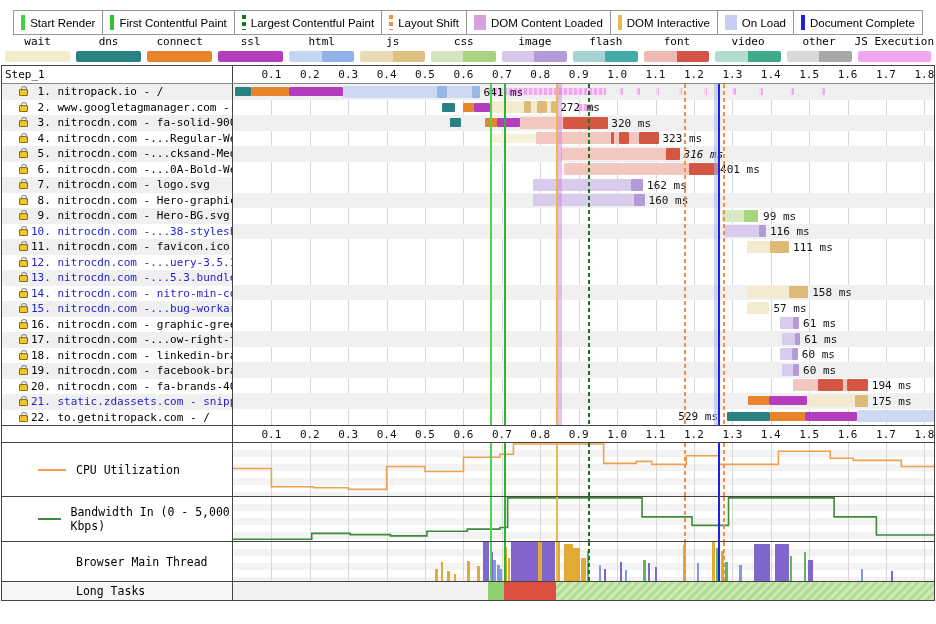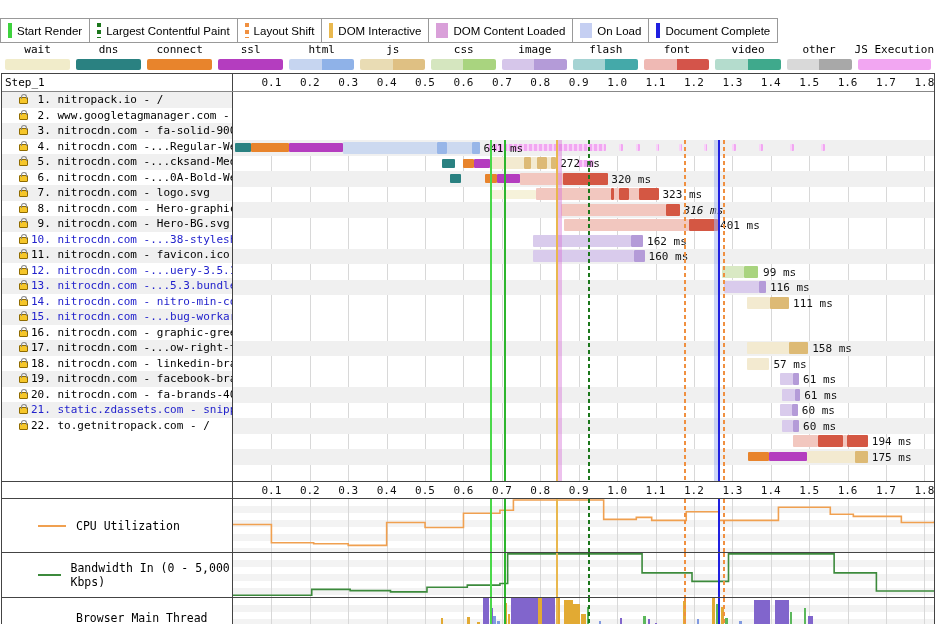--- a/index.html
+++ b/index.html
@@ -1,20 +1,20 @@
 <!DOCTYPE html>
 <html><head>
 <meta charset="utf-8">
 <style>
   * { margin:0; padding:0; box-sizing:border-box; }
   html,body { background:#fff; }
   body { width:936px; height:624px; font-family:"DejaVu Sans Mono","Liberation Mono",monospace; font-size:11px; color:#000; overflow:hidden; }
 
   
-  .legend { display:flex; justify-content:flex-start; margin-top:18px; }
+  .legend { display:flex; justify-content:center; margin-top:10px; }
   .legend-item { display:flex; align-items:center; gap:5px; border:1px solid #999; background:#fff; padding:4px 7px; font-family:"Liberation Sans","DejaVu Sans",sans-serif; font-size:11.5px; white-space:nowrap; }
   .legend-item + .legend-item { border-left:none; }
   .licon { display:inline-block; height:15px; }
   .licon.bar { width:4px; }
   .licon.block { width:12px; }
 
   
   .categories { display:flex; padding:0 2px; }
   .cat { flex:1; text-align:center; }
   .cat-label { font-size:11px; margin-bottom:3px; white-space:nowrap; }
@@ -66,34 +66,38 @@
 </style>
 </head>
 <body>
 
 <div class="legend" id="legend">
     <div class="legend-item">
       <span class="licon bar" style="background: rgb(62, 210, 62);"></span>
       <span>Start Render</span>
     </div>
     <div class="legend-item">
+      <span class="licon bar" style="background: rgb(52, 192, 52);"></span>
+      <span>First Contentful Paint</span>
+    </div>
+    <div class="legend-item">
       <span class="licon bar" style="background: repeating-linear-gradient(rgb(27, 119, 27) 0px, rgb(27, 119, 27) 4px, rgb(255, 255, 255) 4px, rgb(255, 255, 255) 7px);"></span>
       <span>Largest Contentful Paint</span>
     </div>
     <div class="legend-item">
       <span class="licon bar" style="background: repeating-linear-gradient(rgb(240, 144, 64) 0px, rgb(240, 144, 64) 4px, rgb(255, 255, 255) 4px, rgb(255, 255, 255) 7px);"></span>
       <span>Layout Shift</span>
     </div>
     <div class="legend-item">
+      <span class="licon block" style="background: rgb(217, 160, 217);"></span>
+      <span>DOM Content Loaded</span>
+    </div>
+    <div class="legend-item">
       <span class="licon bar" style="background: rgb(233, 184, 78);"></span>
       <span>DOM Interactive</span>
-    </div>
-    <div class="legend-item">
-      <span class="licon block" style="background: rgb(217, 160, 217);"></span>
-      <span>DOM Content Loaded</span>
     </div>
     <div class="legend-item">
       <span class="licon block" style="background: rgb(197, 207, 242);"></span>
       <span>On Load</span>
     </div>
     <div class="legend-item">
       <span class="licon bar" style="background: rgb(31, 31, 224);"></span>
       <span>Document Complete</span>
     </div>
   </div>
@@ -221,21 +225,21 @@
           <div class="gridline" style="left: 49.3151%;"></div>
           <div class="gridline" style="left: 54.7945%;"></div>
           <div class="gridline" style="left: 60.274%;"></div>
           <div class="gridline" style="left: 65.7534%;"></div>
           <div class="gridline" style="left: 71.2329%;"></div>
           <div class="gridline" style="left: 76.7123%;"></div>
           <div class="gridline" style="left: 82.1918%;"></div>
           <div class="gridline" style="left: 87.6712%;"></div>
           <div class="gridline" style="left: 93.1507%;"></div>
           <div class="gridline" style="left: 98.6301%;"></div>
-          <div class="chart-row alt" style="position: relative; margin-top: 48px;">
+          <div class="chart-row alt" style="position: relative;">
             <div class="seg" style="left: 0.273973%; width: calc(2.30137%); height: 9px; top: 3.25px; background: rgb(42, 129, 129);"></div>
             <div class="seg" style="left: 2.57534%; width: calc(5.42466%); height: 9px; top: 3.25px; background: rgb(232, 132, 44);"></div>
             <div class="seg" style="left: 8%; width: calc(7.72603%); height: 9px; top: 3.25px; background: rgb(180, 61, 191);"></div>
             <div class="seg" style="left: 15.726%; width: calc(13.4247%); height: 12px; top: 1.75px; background: rgb(204, 217, 240);"></div>
             <div class="seg" style="left: 29.1507%; width: calc(1.42466%); height: 12px; top: 1.75px; background: rgb(152, 182, 232);"></div>
             <div class="seg" style="left: 30.5753%; width: calc(3.56164%); height: 12px; top: 1.75px; background: rgb(204, 217, 240);"></div>
             <div class="seg" style="left: 34.137%; width: calc(1.0411%); height: 12px; top: 1.75px; background: rgb(152, 182, 232);"></div>
             <div class="seg" style="left: 36.1644%; width: calc(16.9863%); height: 7px; top: 4.25px; background: repeating-linear-gradient(90deg, rgba(255, 255, 255, 0.5) 0px, rgba(255, 255, 255, 0.5) 2px, transparent 2px, transparent 5px) rgb(242, 166, 242);"></div>
             <div class="seg" style="left: 55.0685%; width: calc(0.547945%); height: 7px; top: 4.25px; background: repeating-linear-gradient(90deg, rgba(255, 255, 255, 0.5) 0px, rgba(255, 255, 255, 0.5) 2px, transparent 2px, transparent 5px) rgb(242, 166, 242);"></div>
             <div class="seg" style="left: 57.5342%; width: calc(0.547945%); height: 7px; top: 4.25px; background: repeating-linear-gradient(90deg, rgba(255, 255, 255, 0.5) 0px, rgba(255, 255, 255, 0.5) 2px, transparent 2px, transparent 5px) rgb(242, 166, 242);"></div>
@@ -349,20 +353,27 @@
             <div class="seg" style="left: 87.0137%; width: calc(0.547945%); height: 12px; top: 1.75px; background: rgb(242, 199, 191);"></div>
             <div class="seg" style="left: 87.5616%; width: calc(3.0137%); height: 12px; top: 1.75px; background: rgb(212, 87, 67);"></div>
             <span class="seg-label" style="left: 91.1233%;">194 ms</span>
           </div>
           <div class="chart-row alt" style="position: relative;">
             <div class="seg" style="left: 73.4247%; width: calc(3.06849%); height: 9px; top: 3.25px; background: rgb(232, 132, 44);"></div>
             <div class="seg" style="left: 76.4932%; width: calc(5.36986%); height: 9px; top: 3.25px; background: rgb(180, 61, 191);"></div>
             <div class="seg" style="left: 81.863%; width: calc(6.90411%); height: 12px; top: 1.75px; background: rgb(243, 234, 208);"></div>
             <div class="seg" style="left: 88.7671%; width: calc(1.80822%); height: 12px; top: 1.75px; background: rgb(221, 186, 117);"></div>
             <span class="seg-label" style="left: 91.1233%;">175 ms</span>
+          </div>
+          <div class="chart-row" style="position: relative;">
+            <div class="seg" style="left: 70.411%; width: calc(6.13699%); height: 9px; top: 3.25px; background: rgb(42, 129, 129);"></div>
+            <div class="seg" style="left: 76.5479%; width: calc(4.9863%); height: 9px; top: 3.25px; background: rgb(232, 132, 44);"></div>
+            <div class="seg" style="left: 81.5342%; width: calc(7.50685%); height: 9px; top: 3.25px; background: rgb(180, 61, 191);"></div>
+            <div class="seg" style="left: 89.0411%; width: calc(10.9589%); height: 12px; top: 1.75px; background: rgb(204, 217, 240);"></div>
+            <span class="seg-label" style="left: 69.4795%; transform: translateX(-105%);">529 ms</span>
           </div>
           <div class="band" style="left: 46.1918%; width: 0.712329%; background: rgba(214, 118, 214, 0.45);"></div>
           <div class="band" style="left: 68.5479%; width: 0.60274%; background: rgba(165, 183, 240, 0.55);"></div>
           <div class="marker" style="left: 36.6027%; width: 2px; background: rgb(74, 216, 74);"></div>
           <div class="marker" style="left: 38.6301%; width: 2px; background: rgb(45, 181, 45);"></div>
           <div class="marker" style="left: 46.0274%; width: 2px; background: rgb(233, 184, 78);"></div>
           <div class="marker" style="left: 50.6849%; width: 2px; background: repeating-linear-gradient(rgb(27, 119, 27) 0px, rgb(27, 119, 27) 4px, transparent 4px, transparent 7px);"></div>
           <div class="marker" style="left: 64.3836%; width: 2px; background: repeating-linear-gradient(rgb(240, 144, 64) 0px, rgb(240, 144, 64) 4px, transparent 4px, transparent 7px);"></div>
           <div class="marker" style="left: 69.1507%; width: 2px; background: rgb(32, 32, 224);"></div>
           <div class="marker" style="left: 69.9178%; width: 2px; background: repeating-linear-gradient(rgb(240, 144, 64) 0px, rgb(240, 144, 64) 4px, transparent 4px, transparent 7px);"></div>

